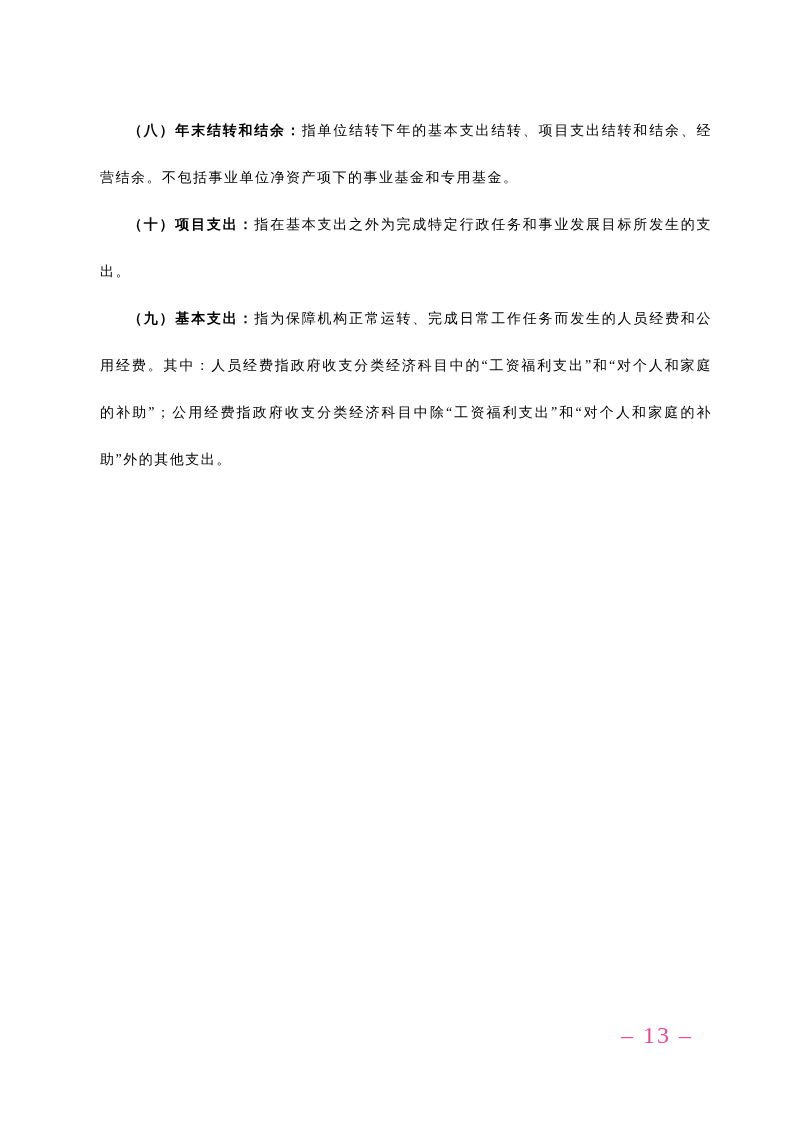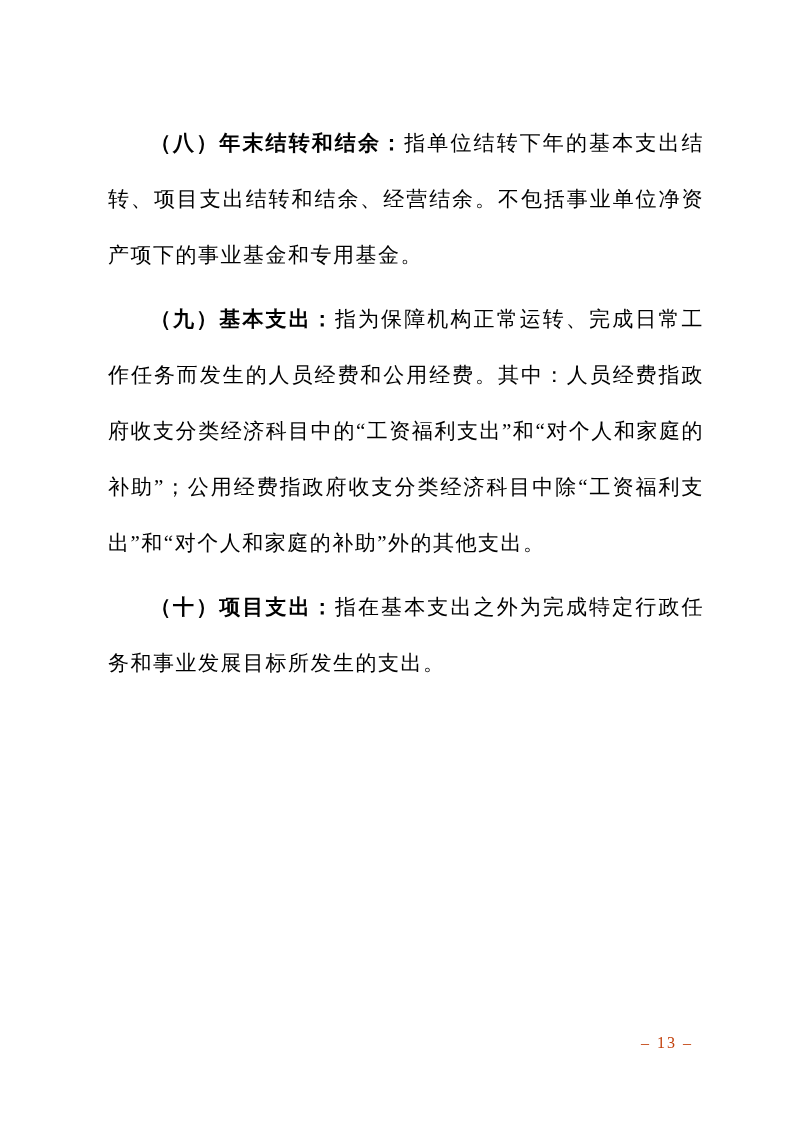--- a/index.html
+++ b/index.html
@@ -16,47 +16,46 @@
     font-family: "Liberation Serif", "DejaVu Serif", serif;
     color: #000000;
   }
   .content {
     position: absolute;
     left: 100px;
     top: 107px;
     width: 612px;
   }
   .content p {
-    margin: 8px;
+    margin: 0;
     padding: 0;
-    font-size: 21px;
-    line-height: 56px;
+    font-size: 14px;
+    line-height: 47px;
     letter-spacing: 1.5px;
     text-indent: 2em;
     text-align: justify;
     text-justify: inter-ideograph;
     word-break: break-all;
   }
   .para-heading {
     font-weight: bold;
   }
   .footer {
     position: absolute;
     top: 1022px;
     right: 100px;
-    font-size: 16px;
+    font-size: 24px;
     letter-spacing: 2px;
-    color: #c2410c;
-    margin-top: 12px;
+    color: #ec4899;
   }
 </style>
 </head>
 <body>
 
 <div class="page">
   <div class="content">
 
   <p><span class="para-heading">（八）年末结转和结余：</span><span class="para-body">指单位结转下年的基本支出结转、项目支出结转和结余、经营结余。不包括事业单位净资产项下的事业基金和专用基金。</span></p>
+      <p><span class="para-heading">（十）项目支出：</span><span class="para-body">指在基本支出之外为完成特定行政任务和事业发展目标所发生的支出。</span></p>
       <p><span class="para-heading">（九）基本支出：</span><span class="para-body">指为保障机构正常运转、完成日常工作任务而发生的人员经费和公用经费。其中：人员经费指政府收支分类经济科目中的“工资福利支出”和“对个人和家庭的补助”；公用经费指政府收支分类经济科目中除“工资福利支出”和“对个人和家庭的补助”外的其他支出。</span></p>
-      <p><span class="para-heading">（十）项目支出：</span><span class="para-body">指在基本支出之外为完成特定行政任务和事业发展目标所发生的支出。</span></p>
     </div>
   <div class="footer">– 13 –</div>
 </div>
 
 </body></html>

